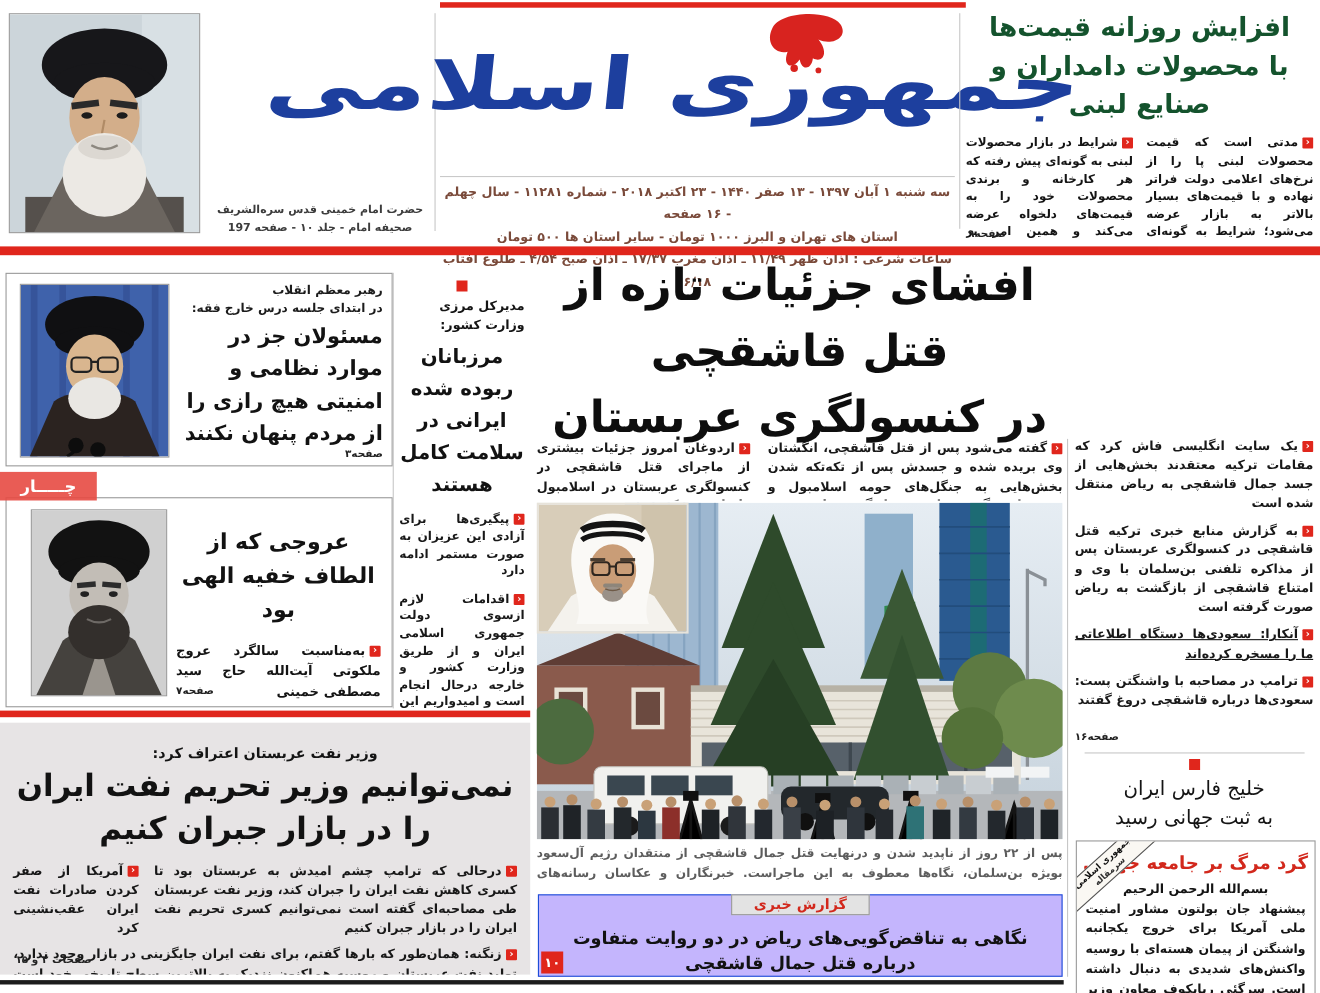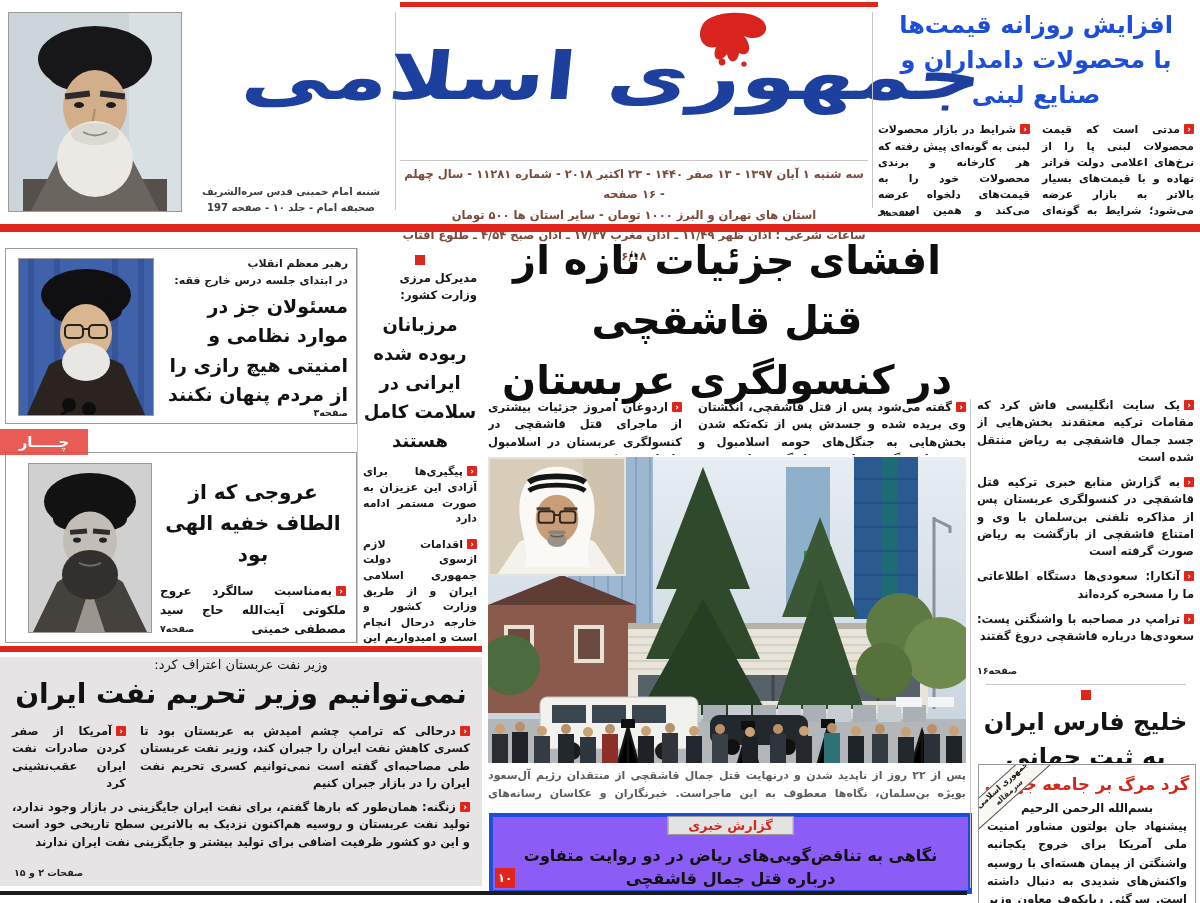--- a/index.html
+++ b/index.html
@@ -27,21 +27,21 @@
   .quote-attr{position:absolute;right:0;width:202px;bottom:0;font-size:10px;font-weight:bold;
               color:#3c3c3c;text-align:center;line-height:1.6;}
   .masthead{left:400px;top:6px;width:468px;height:152px;text-align:center;}
   .logo-text{display:inline-block;margin-top:34px;font-size:62px;font-weight:bold;color:#1d3f9e;
              transform:skewX(-6deg) scale(1.45,1.06);white-space:nowrap;}
   .splash{position:absolute;left:288px;top:0;width:86px;height:64px;}
   .datelines{left:400px;top:160px;width:468px;height:62px;border-top:1px solid #c9c9c9;
              border-bottom:1px solid #c9c9c9;text-align:center;font-size:11.5px;font-weight:bold;
              color:#7a4a3a;line-height:1.78;padding-top:3px;}
   .tr-article{left:878px;top:8px;width:316px;height:212px;overflow:hidden;}
-  .tr-hl{font-size:24px;line-height:1.45;text-align:center;color:#1d4ed8;}
+  .tr-hl{font-size:24px;line-height:1.45;text-align:center;color:#14532d;}
   .tr-cols{display:flex;gap:12px;margin-top:10px;}
   .tr-col{flex:1;font-size:10.8px;font-weight:bold;line-height:1.5;text-align:justify;}
   .tr-page{position:absolute;left:2px;bottom:2px;}
   .big-red-rule{left:0;top:224px;width:1200px;height:8px;background:#e0261c;}
 
   
   .khamenei-box{left:5px;top:248px;width:350px;height:174px;overflow:hidden;}
   .kh-photo{position:absolute;left:12px;top:9px;width:134px;height:156px;}
   .kh-text{position:absolute;right:8px;left:156px;top:7px;bottom:5px;}
   .kicker{font-size:11px;font-weight:bold;line-height:1.5;color:#1c1c1c;text-align:right;}
@@ -50,21 +50,21 @@
   .red-tag{left:0;top:429px;width:88px;height:26px;background:rgba(231,74,66,.9);color:#fff;
            font-size:15px;font-weight:bold;text-align:center;line-height:26px;z-index:3;}
   .mostafa-box{left:5px;top:452px;width:350px;height:189px;overflow:hidden;}
   .mo-photo{position:absolute;left:22px;top:10px;width:122px;height:168px;}
   .mo-text{position:absolute;right:10px;left:154px;top:24px;bottom:6px;}
   .mo-hl{font-size:20px;line-height:1.55;text-align:center;}
   .mo-sub{font-size:12px;font-weight:bold;line-height:1.6;text-align:justify;margin-top:12px;}
   .mo-page{position:absolute;bottom:2px;left:0;}
   .mid-red-rule{left:0;top:646px;width:482px;height:6px;background:#e0261c;}
   .oil-box{left:0;top:657px;width:482px;height:229px;background:#e7e4e5;overflow:hidden;}
-  .oil-kicker{font-size:13px;font-weight:normal;text-align:center;margin-top:0;}
+  .oil-kicker{font-size:13px;font-weight:bold;text-align:center;margin-top:21px;}
   .oil-hl{font-size:28px;line-height:1.4;text-align:center;margin-top:2px;}
   .oil-bullets{display:flex;gap:14px;margin:10px 12px 0;}
   .oil-b-right{flex:0 0 330px;}
   .oil-b-left{flex:1;}
   .oil-bottom{margin:7px 12px 0;}
   .oil-page{position:absolute;left:14px;bottom:8px;}
 
   
   .mid-col{left:363px;top:250px;width:114px;height:394px;overflow:hidden;}
   .mid-kicker{font-size:11.5px;font-weight:bold;line-height:1.5;text-align:right;margin-top:2px;}
@@ -76,33 +76,33 @@
                 justify-content:center;text-align:center;}
   .main-hl{font-size:40px;line-height:1.5;font-weight:bold;color:#0e0e0e;}
   .main-bullets{left:488px;top:399px;width:478px;height:56px;display:flex;gap:16px;overflow:hidden;}
   .mb-right{flex:0 0 268px;}
   .mb-left{flex:1;}
   .main-photo{left:488px;top:457px;width:478px;height:306px;}
   .photo-inset{position:absolute;left:0;top:0;width:138px;height:119px;border:2px solid #e7e3da;
                box-sizing:border-box;z-index:2;}
   .caption{left:488px;top:767px;width:478px;height:37px;overflow:hidden;font-size:11px;color:#5d5d5d;
            font-weight:bold;line-height:1.62;text-align:justify;}
-  .report-box{left:489px;top:813px;width:475px;height:73px;border:4px solid #1d4ed8;background:#8b5cf6;}
+  .report-box{left:489px;top:813px;width:475px;height:73px;border:1px solid #1d4ed8;background:#c4b5fd;}
   .report-label{position:absolute;top:-1px;left:50%;transform:translateX(-50%);background:#e3e3e3;
                 border:1px solid #999;color:#d2281c;font-size:13px;font-weight:bold;padding:1px 20px;}
   .report-hl{margin-top:27px;font-size:16px;line-height:1.45;text-align:center;}
   .report-badge{position:absolute;left:2px;bottom:2px;width:20px;height:20px;background:#e0261c;
                 color:#fff;font-size:12px;font-weight:bold;text-align:center;line-height:20px;}
   .black-rule{left:0;top:891px;width:967px;height:4px;background:#1c1c1c;}
 
   
   .right-col{left:977px;top:397px;width:217px;height:366px;overflow:hidden;}
   .rc-item{margin-bottom:8px;font-size:11.5px;}
   .rc-page{text-align:left;margin:20px 0 2px;}
-  .rc-hl{font-size:24px;line-height:1.45;text-align:center;font-weight:bold;margin-top:4px;}
+  .rc-hl{font-size:18px;line-height:1.45;text-align:center;font-weight:normal;margin-top:4px;}
   .editorial-box{left:978px;top:764px;width:216px;height:139px;border:1px solid #999;background:#fff;
                  overflow:hidden;}
   .ribbon{position:absolute;left:-36px;top:12px;width:124px;transform:rotate(-42deg);background:#faf8f3;
           border:1px solid #555;text-align:center;padding:1px 0;z-index:2;}
   .ribbon span{display:block;line-height:1.25;}
   .ribbon-logo{font-size:8px;font-weight:bold;color:#111;}
   .ribbon-label{font-size:8px;font-weight:bold;color:#333;}
   .ed-title{margin-top:10px;text-align:center;color:#d2281c;font-size:16.5px;font-weight:bold;}
   .ed-bismillah{text-align:center;font-size:11.5px;font-weight:bold;margin-top:7px;}
   .ed-body{padding:3px 8px 0;font-size:11.3px;font-weight:bold;line-height:1.62;text-align:justify;}
@@ -128,21 +128,21 @@
         <rect x="91" y="79" width="25" height="6" fill="#2a2a2a" transform="rotate(7 104 82)"></rect>
         <ellipse cx="70" cy="92" rx="5" ry="3" fill="#1c1c1c"></ellipse>
         <ellipse cx="102" cy="92" rx="5" ry="3" fill="#1c1c1c"></ellipse>
         <path d="M86,96 L83,112 L90,112" stroke="#b08b66" stroke-width="2" fill="none"></path>
         <ellipse cx="86" cy="146" rx="38" ry="38" fill="#ece9e4"></ellipse>
         <ellipse cx="86" cy="121" rx="24" ry="11" fill="#dcd8d2"></ellipse>
         <path d="M74,119 Q86,126 98,119" stroke="#8d8880" stroke-width="2" fill="none"></path>
       </svg>
     </div>
     <div class="quote-attr">
-      <div>شنبه امام خمینی قدس سره‌الشریف</div>
+      <div>حضرت امام خمینی قدس سره‌الشریف</div>
       <div>صحیفه امام - جلد ۱۰ - صفحه 197</div>
     </div>
   </div>
 
   <div class="vline" style="left:395px;top:12px;height:198px;"></div>
 
   <div class="abs masthead">
     <svg class="splash" viewBox="0 0 86 64">
       <path d="M14,20 C20,4 66,2 76,16 C84,28 68,36 56,30 C66,42 60,52 51,47 C50,57 41,59 39,48 C32,58 23,54 28,41 C16,44 8,32 14,20 Z" fill="#d8231f"></path>
       <circle cx="34" cy="56" r="3.4" fill="#d8231f"></circle>
@@ -236,20 +236,21 @@
       <div class="pg mo-page">صفحه۷</div>
     </div>
   </div>
 
   <div class="abs mid-red-rule"></div>
 
   <div class="abs oil-box">
     <div class="oil-kicker">وزیر نفت عربستان اعتراف کرد:</div>
     <div class="oil-hl hl">
       <div>نمی‌توانیم وزیر تحریم نفت ایران</div>
+      <div>را در بازار جبران کنیم</div>
     </div>
     <div class="oil-bullets">
       <p class="lead oil-b-right" style="margin:0;"><span class="bul"></span><span>درحالی که ترامپ چشم امیدش به عربستان بود تا کسری کاهش نفت ایران را جبران کند، وزیر نفت عربستان طی مصاحبه‌ای گفته است نمی‌توانیم کسری تحریم نفت ایران را در بازار جبران کنیم</span></p>
       <p class="lead oil-b-left" style="margin:0;"><span class="bul"></span><span>آمریکا از صفر کردن صادرات نفت ایران عقب‌نشینی کرد</span></p>
     </div>
     <p class="lead oil-bottom" style="margin:7px 12px 0;"><span class="bul"></span><span>زنگنه: همان‌طور که بارها گفتم، برای نفت ایران جایگزینی در بازار وجود ندارد، تولید نفت عربستان و روسیه هم‌اکنون نزدیک به بالاترین سطح تاریخی خود است و این دو کشور ظرفیت اضافی برای تولید بیشتر و جایگزینی نفت ایران ندارند</span></p>
     <div class="pg oil-page">صفحات ۲ و ۱۵</div>
   </div>
 
   <div class="vline" style="left:357px;top:248px;height:396px;"></div>
@@ -449,21 +450,21 @@
     <div class="report-badge">۱۰</div>
   </div>
 
   <div class="abs black-rule"></div>
 
   <div class="vline" style="left:970px;top:399px;height:489px;"></div>
 
   <div class="abs right-col">
     <p class="lead rc-item" style="margin:0 0 8px;"><span class="bul"></span><span>یک سایت انگلیسی فاش کرد که مقامات ترکیه معتقدند بخش‌هایی از جسد جمال قاشقچی به ریاض منتقل شده است</span></p>
     <p class="lead rc-item" style="margin:0 0 8px;"><span class="bul"></span><span>به گزارش منابع خبری ترکیه قتل قاشقچی در کنسولگری عربستان پس از مذاکره تلفنی بن‌سلمان با وی و امتناع قاشقچی از بازگشت به ریاض صورت گرفته است</span></p>
-    <p class="lead rc-item" style="margin:0 0 8px;"><span class="bul"></span><span>آنکارا: سعودی‌ها دستگاه اطلاعاتی ما را مسخره کرده‌اند</span></p>
+    <p class="lead rc-item" style="margin:0 0 8px;text-decoration:underline;"><span class="bul"></span><span>آنکارا: سعودی‌ها دستگاه اطلاعاتی ما را مسخره کرده‌اند</span></p>
     <p class="lead rc-item" style="margin:0 0 2px;"><span class="bul"></span><span>ترامپ در مصاحبه با واشنگتن پست: سعودی‌ها درباره قاشقچی دروغ گفتند</span></p>
     <div class="pg rc-page">صفحه۱۶</div>
 
     <div class="sepline"></div>
     <div class="redsq"></div>
     <div class="rc-hl">
       <div>خلیج فارس ایران</div>
       <div>به ثبت جهانی رسید</div>
     </div>
     <div class="pg rc-page">همین صفحه</div>

